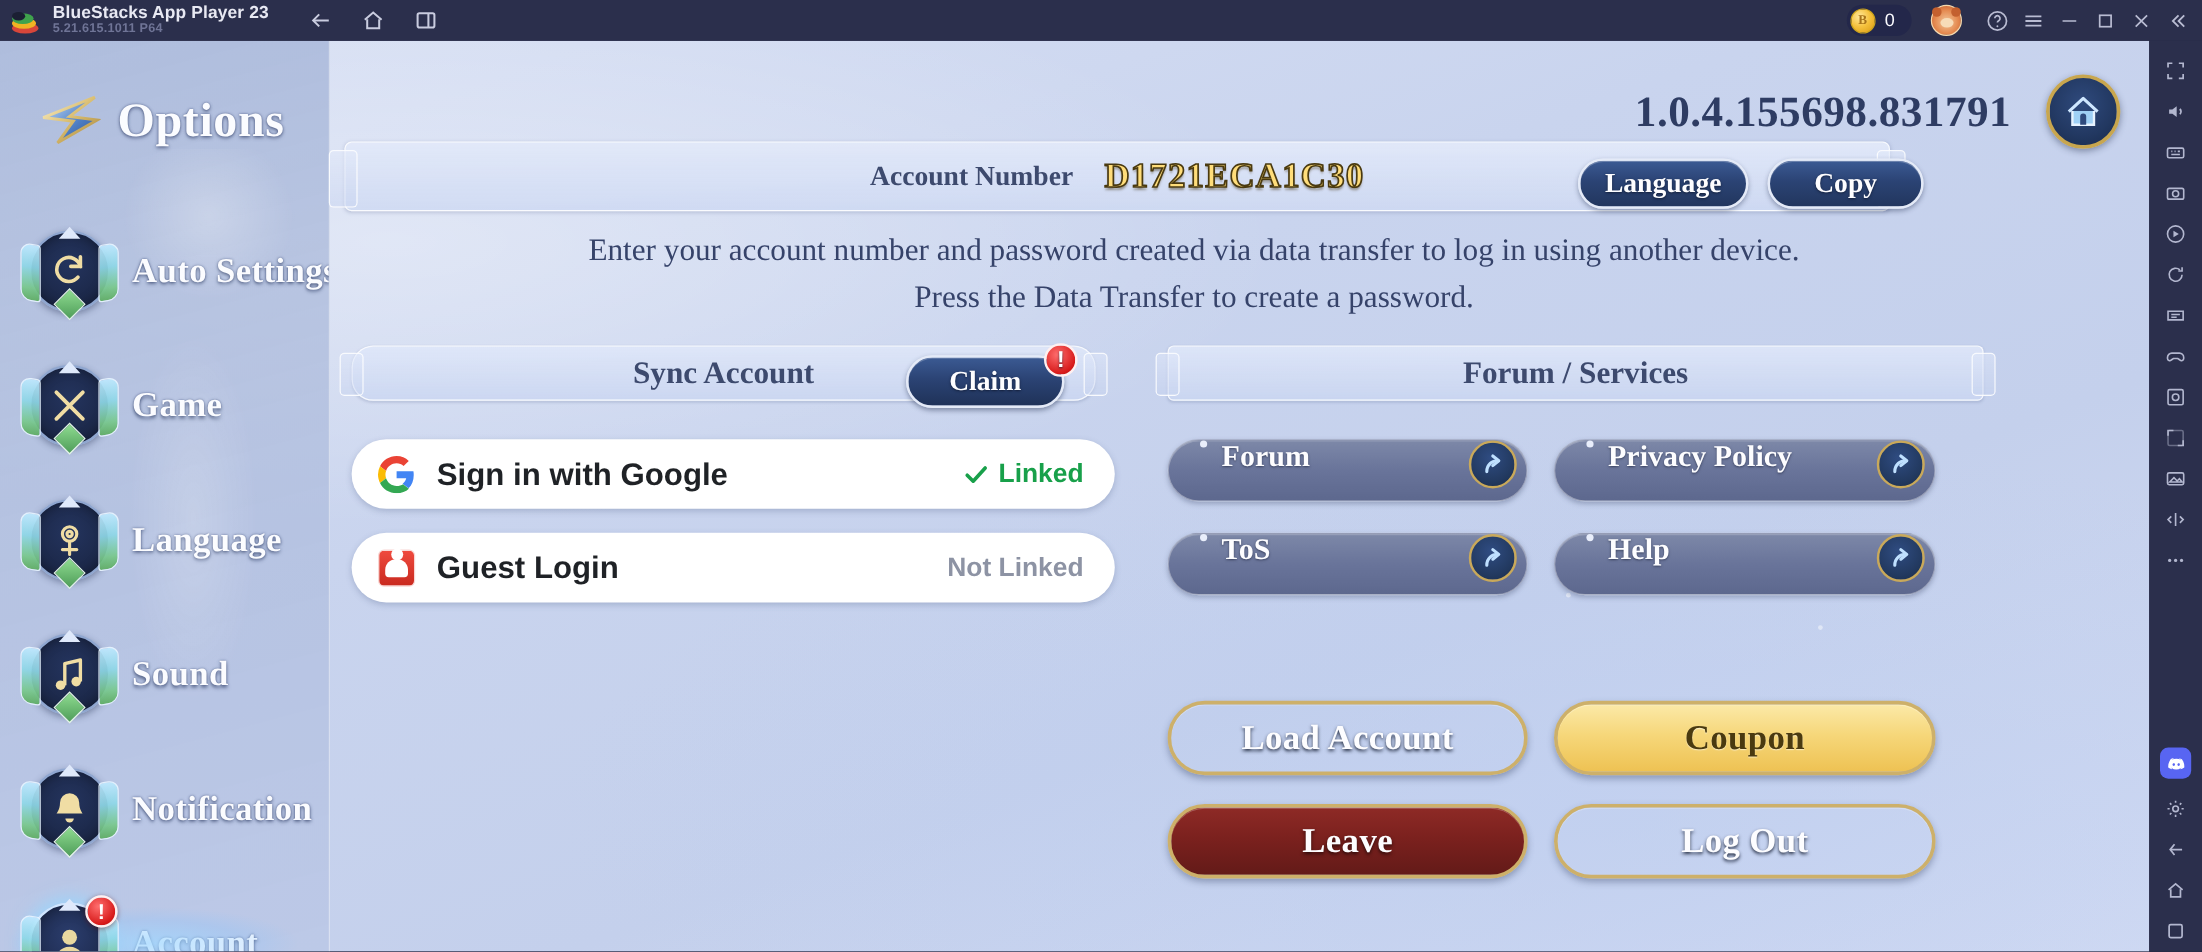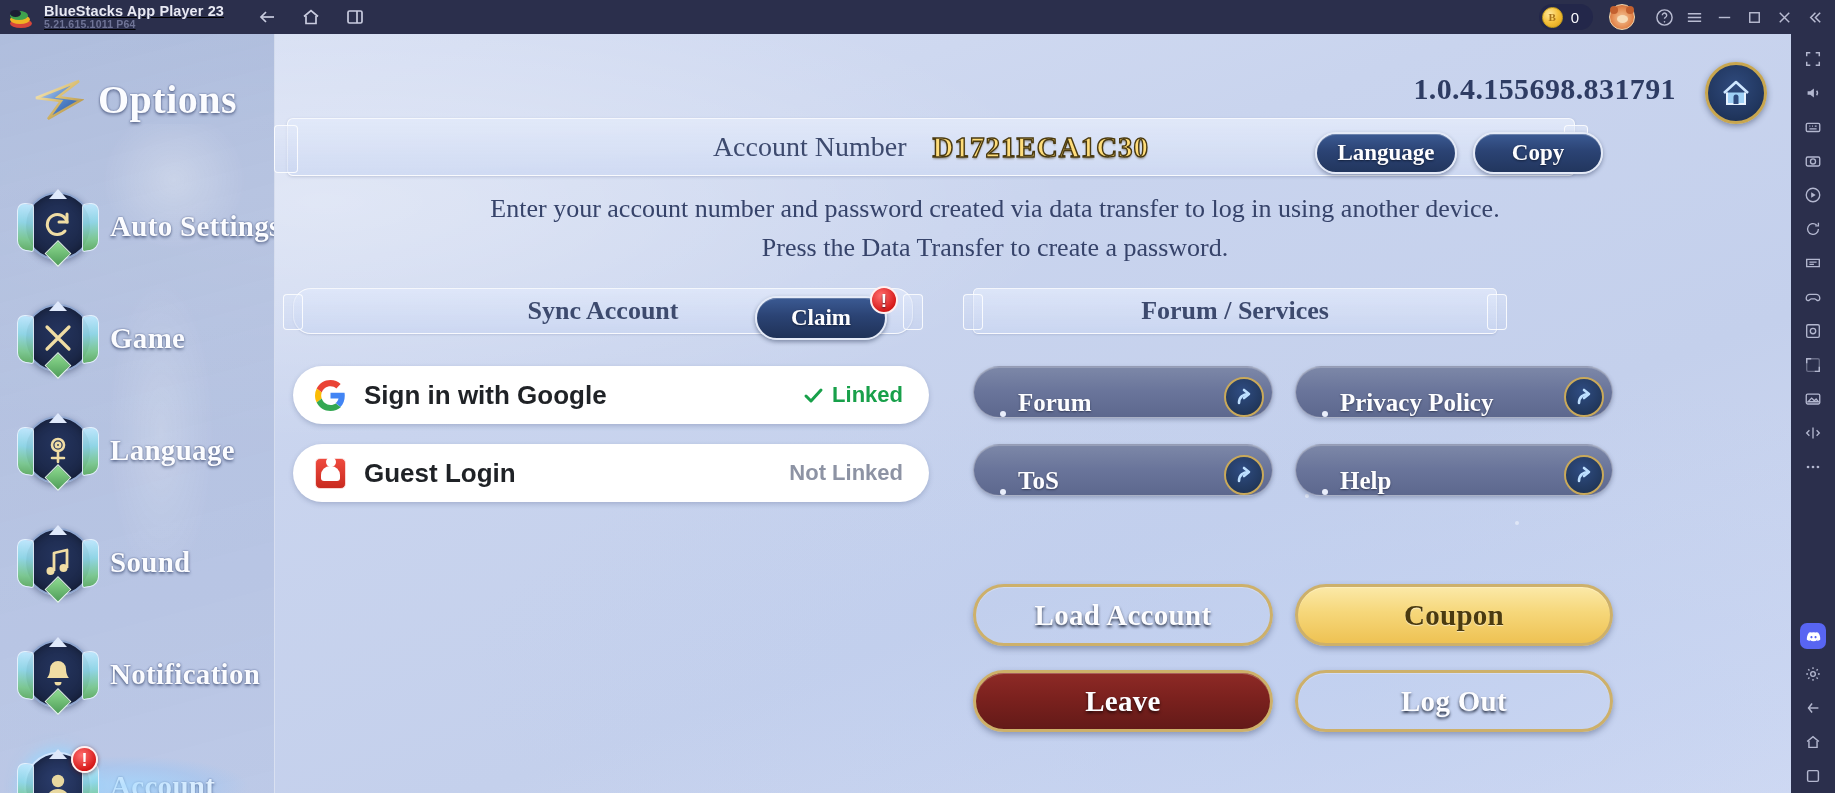--- a/index.html
+++ b/index.html
@@ -21,21 +21,21 @@
   }
   .bs-logo {
     width: 22px; height: 22px; margin-left: 10px; position: relative; flex: none;
   }
   .bs-logo i { position: absolute; left: 0; border-radius: 50%; display: block; }
   .bs-l1 { width: 22px; height: 9px; bottom: 0; background: #d8463a; border-radius: 50% / 60%; }
   .bs-l2 { width: 20px; height: 9px; bottom: 4px; left: 1px; background: #f0b323; border-radius: 50% / 60%; }
   .bs-l3 { width: 18px; height: 9px; bottom: 8px; left: 2px; background: #3fa34d; border-radius: 50% / 60%; }
   .bs-l4 { width: 11px; height: 7px; bottom: 11px; left: 6px; background: #1b1f33; border-radius: 50%; }
 
-  .title-texts { margin-left: 12px; display: flex; flex-direction: column; justify-content: center; line-height: 1.05; text-decoration: underline; }
+  .title-texts { margin-left: 12px; display: flex; flex-direction: column; justify-content: center; line-height: 1.05; }
   .title-main { color: #e8e9f3; font-size: 14.5px; font-weight: 700; letter-spacing: .1px; }
   .title-sub  { color: #6f7496; font-size: 10.5px; font-weight: 600; letter-spacing: .2px; }
 
   .nav-icons { display: flex; align-items: center; gap: 22px; margin-left: 32px; }
   .nav-icons .ni { width: 22px; height: 22px; display: flex; align-items: center; justify-content: center;
                    color: #c9ccdf; cursor: pointer; }
   .nav-icons svg { display: block; }
 
   .tb-spacer { flex: 1 1 auto; }
   .tb-right { display: flex; align-items: center; gap: 0px; padding-right: 6px; }
@@ -179,21 +179,21 @@
     font-size: 29px; color: #fbfcff; font-weight: 700; letter-spacing: .3px;
     text-shadow: 0 2px 3px rgba(52,66,104,.6), 0 0 2px rgba(70,85,130,.85);
     white-space: nowrap;
   }
 
   
   .content { position: absolute; top: 0; left: 275px; width: 1516px; height: 759px; }
 
   .version {
     position: absolute; top: 38px; right: 115px;
-    font-size: 30px; font-weight: 700; color: #2e3c63;
+    font-size: 36px; font-weight: 700; color: #2e3c63;
     letter-spacing: .4px;
   }
   .home-btn {
     position: absolute; top: 28px; right: 24px; width: 62px; height: 62px; border-radius: 50%;
     background: radial-gradient(circle at 48% 38%, #2f4a7d 0%, #223861 60%, #17294a 100%);
     border: 3px solid #c8a64e; cursor: pointer;
     display: flex; align-items: center; justify-content: center;
     box-shadow: 0 2px 6px rgba(30,42,72,.45);
   }
 
@@ -206,21 +206,21 @@
     box-shadow: 0 1px 3px rgba(90,105,145,.25);
     display: flex; align-items: center; justify-content: center; gap: 26px;
   }
   .ribbon::before, .ribbon::after {
     content: ""; position: absolute; top: 6px; width: 22px; height: 46px;
     border: 1.5px solid rgba(255,255,255,.85); border-radius: 4px;
     background: linear-gradient(180deg, rgba(226,233,249,.6), rgba(200,212,240,.5));
   }
   .ribbon::before { left: -14px; }
   .ribbon::after  { right: -14px; }
-  .acc-label { font-size: 28px; color: #3d4a6e; font-weight: 400; }
+  .acc-label { font-size: 23px; color: #3d4a6e; font-weight: 700; }
   .acc-value {
     font-size: 29px; font-weight: 700; letter-spacing: 1px;
     color: #ffdd7a;
     -webkit-text-stroke: 1.4px #4a3a10;
     text-shadow: 0 2px 2px rgba(60,45,10,.45);
   }
 
   .btn-lang, .btn-copy {
     position: absolute; top: 98px; height: 42px;
     border-radius: 21px; cursor: pointer;
@@ -251,21 +251,21 @@
   }
   .sec-head::before, .sec-head::after {
     content: ""; position: absolute; top: 5px; width: 18px; height: 34px;
     border: 1.5px solid rgba(255,255,255,.85); border-radius: 4px;
     background: linear-gradient(180deg, rgba(223,231,249,.55), rgba(200,212,240,.45));
   }
   .sec-head::before { left: -11px; }
   .sec-head::after  { right: -11px; }
   .sec-title { font-size: 26px; color: #3d4a6e; font-weight: 700; }
   .sh-sync  { top: 254px; left: 18px;  width: 620px; border-radius: 18px; }
-  .sh-forum { top: 254px; left: 698px; width: 524px; }
+  .sh-forum { top: 254px; left: 698px; width: 680px; }
 
   .btn-claim {
     position: absolute; top: 262px; left: 480px; width: 132px; height: 44px;
     border-radius: 22px; cursor: pointer;
     background: linear-gradient(180deg, #3b5a93 0%, #2b4374 45%, #1f3258 100%);
     border: 2.5px solid #e4eaf7;
     box-shadow: 0 2px 4px rgba(35,48,80,.45), inset 0 1px 0 rgba(255,255,255,.22);
     display: flex; align-items: center; justify-content: center;
     color: #fdfdff; font-size: 23px; font-weight: 700;
     text-shadow: 0 1px 2px rgba(14,22,44,.8);
@@ -305,21 +305,21 @@
     content: ""; position: absolute; left: 50%; transform: translateX(-50%); top: -9px;
     width: 10px; height: 10px; border-radius: 50%; background: #fff;
   }
 
   
   .fpill {
     position: absolute; height: 52px; border-radius: 26px;
     background: linear-gradient(180deg, #7d88a8 0%, #69749a 50%, #5d688e 100%);
     border: 1.5px solid rgba(255,255,255,.35);
     box-shadow: 0 2px 4px rgba(60,72,105,.35), inset 0 1px 0 rgba(255,255,255,.2);
-    display: flex; align-items: flex-end; cursor: pointer; padding-left: 26px; padding-right: 8px;
+    display: flex; align-items: flex-start; cursor: pointer; padding-left: 26px; padding-right: 8px;
   }
   .fpill .dot { width: 6px; height: 6px; border-radius: 50%; background: #e9eefb; margin-right: 12px; flex: none; }
   .fpill .flabel {
     font-size: 25px; color: #fdfdff; font-weight: 700;
     text-shadow: 0 1px 2px rgba(40,48,74,.8); white-space: nowrap;
   }
   .fpill .extlink {
     margin-left: auto; width: 40px; height: 40px; border-radius: 50%; flex: none;
     background: radial-gradient(circle at 45% 35%, #2f4c82 0%, #22395f 65%, #182a48 100%);
     border: 2px solid #c9a95a;

